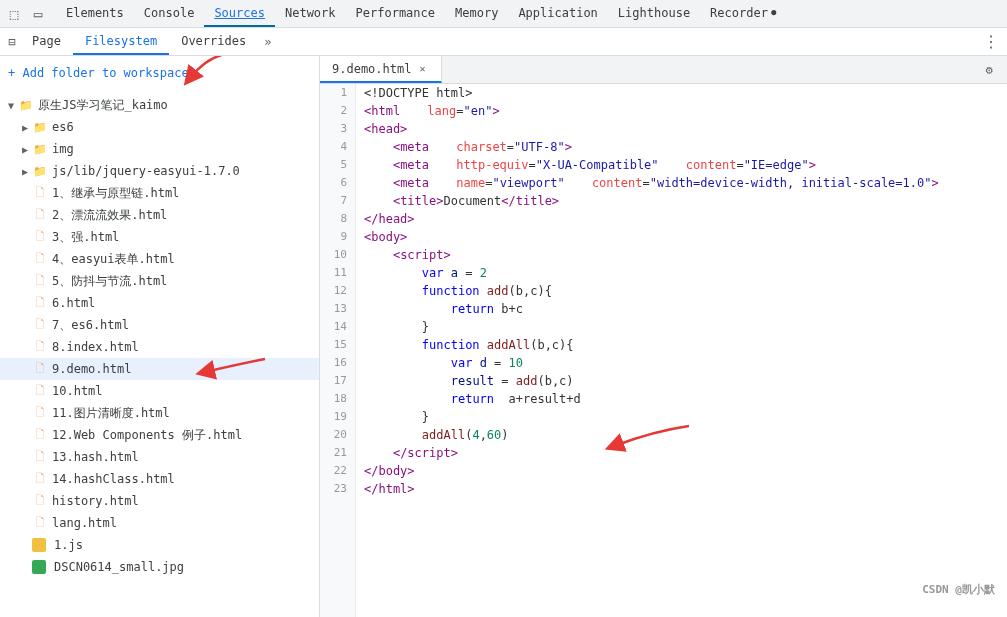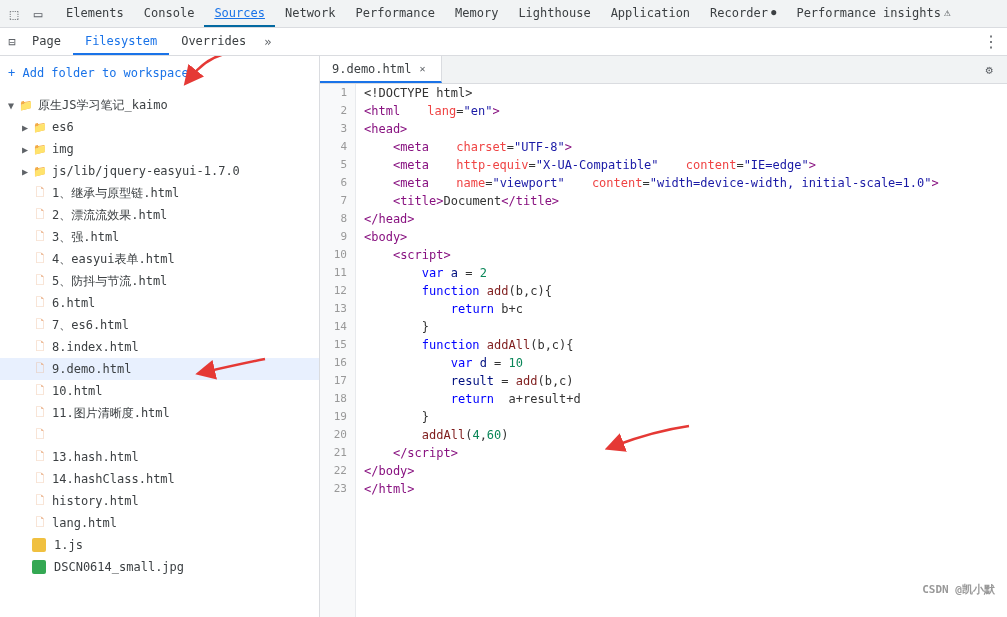--- a/index.html
+++ b/index.html
@@ -82,29 +82,25 @@
     <div class="top-icon">⬚</div>
     <div class="top-icon">▭</div>
   </div>
   <div class="top-nav">
     <div class="top-nav-item">Elements</div>
     <div class="top-nav-item">Console</div>
     <div class="top-nav-item active">Sources</div>
     <div class="top-nav-item">Network</div>
     <div class="top-nav-item">Performance</div>
     <div class="top-nav-item">Memory</div>
+    <div class="top-nav-item">Application</div>
     <div class="top-nav-item">Lighthouse</div>
-    <div class="top-nav-item">Application</div>
     <div class="top-nav-item">
       <span>Recorder</span>
       <span class="recorder-icon">⏺</span>
-    </div>
-    <div class="top-nav-item">
-      <span>Performance insights</span>
-      <span class="recorder-icon">⚠</span>
     </div>
   </div>
 </div>
 
 <div class="second-bar">
   <div class="collapse-icon">⊟</div>
   <div class="second-tab">Page</div>
   <div class="second-tab active">Filesystem</div>
   <div class="second-tab">Overrides</div>
   <div class="second-more">»</div>
@@ -235,20 +231,21 @@
       <div class="tree-item">
         <span class="indent" style="width:14px;"></span>
         <span class="arrow" style="opacity:0;">▶</span>
         <span class="file-icon" style="color:#e8a87c;">🗋</span>
         <span class="file-name">11.图片清晰度.html</span>
       </div>
       <div class="tree-item">
         <span class="indent" style="width:14px;"></span>
         <span class="arrow" style="opacity:0;">▶</span>
         <span class="file-icon" style="color:#e8a87c;">🗋</span>
+        <span class="file-name">12.Web Components 例子.html</span>
       </div>
       <div class="tree-item">
         <span class="indent" style="width:14px;"></span>
         <span class="arrow" style="opacity:0;">▶</span>
         <span class="file-icon" style="color:#e8a87c;">🗋</span>
         <span class="file-name">13.hash.html</span>
       </div>
       <div class="tree-item">
         <span class="indent" style="width:14px;"></span>
         <span class="arrow" style="opacity:0;">▶</span>

